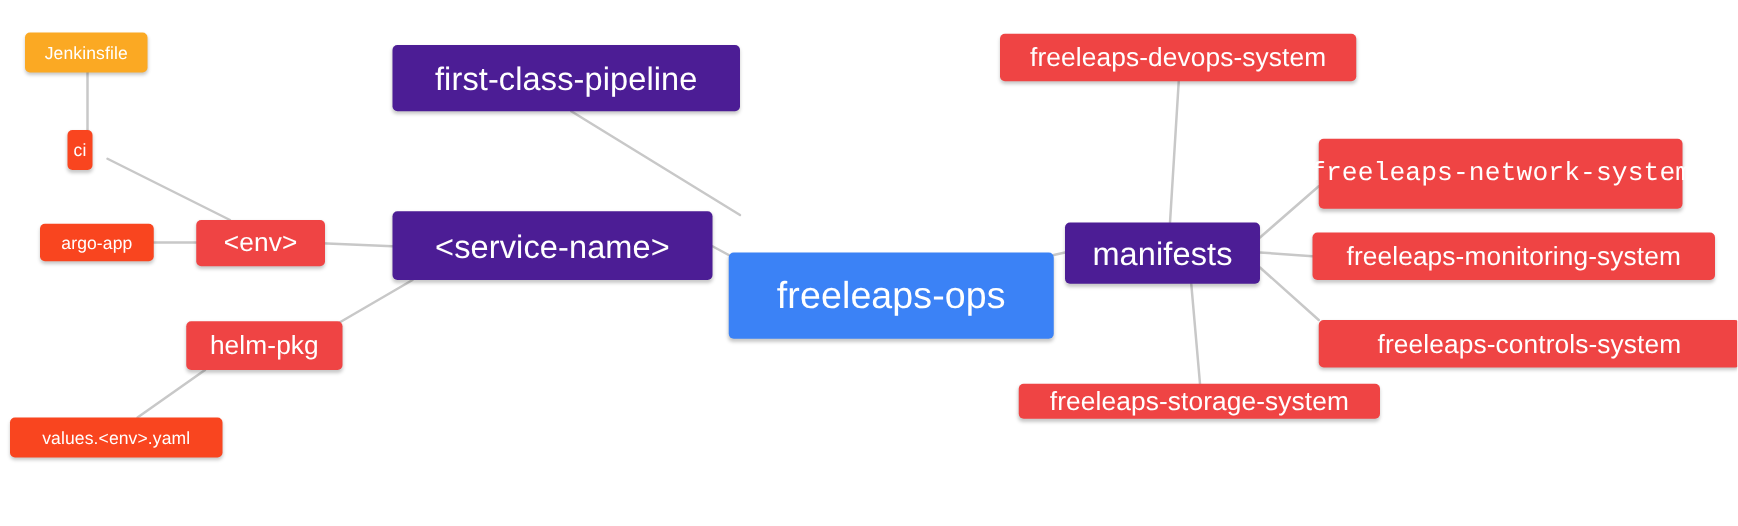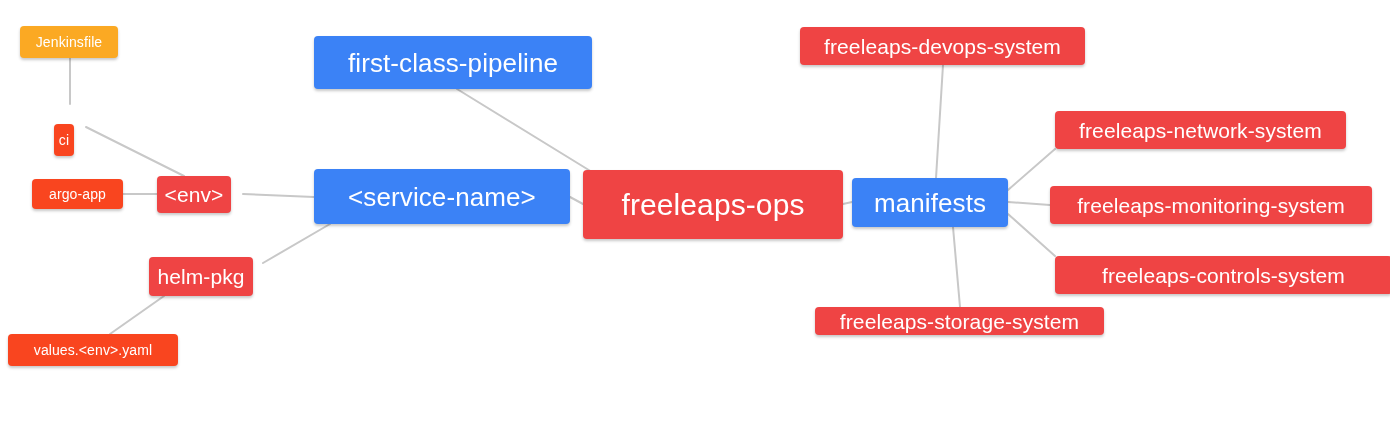--- a/index.html
+++ b/index.html
@@ -39,22 +39,22 @@
     justify-content: center;
     color: #ffffff;
     border-radius: 4px;
     box-shadow: 0 2px 3px rgba(0,0,0,0.22);
     white-space: nowrap;
     letter-spacing: 0.1px;
     line-height: 1;
     padding: 0 10px;
     user-select: none;
   }
-  .lvl-root   { background: #ef4444; font-size: 31px; }
-  .lvl-blue   { background: #3b82f6; }
+  .lvl-root   { background: #3b82f6; font-size: 31px; margin-top: 32px; }
+  .lvl-blue   { background: #4c1d95; }
   .lvl-green  { background: #ef4444; }
   .lvl-orange { background: #fba923; }
   .lvl-red    { background: #f9451f; }
 
   .sz-xl  { font-size: 30px; }
   .sz-lg  { font-size: 26px; }
   .sz-md  { font-size: 21px; }
   .sz-sm  { font-size: 14px; }
   .sz-xs  { font-size: 14px; }
 </style>
@@ -76,25 +76,25 @@
       <line x1="1008" y1="190" x2="1055" y2="149" stroke="#c8c8c8"></line>
       <line x1="1008" y1="202" x2="1050" y2="205" stroke="#c8c8c8"></line>
       <line x1="1008" y1="214" x2="1055" y2="256" stroke="#c8c8c8"></line>
       <line x1="953" y1="227" x2="960" y2="307" stroke="#c8c8c8"></line>
     </svg>
   <div id="nodes">
       <div class="node lvl-root sz-xl" style="left: 583px; top: 170px; width: 260px; height: 69px;">freeleaps-ops</div>
       <div class="node lvl-blue sz-lg" style="left: 314px; top: 169px; width: 256px; height: 55px;">&lt;service-name&gt;</div>
       <div class="node lvl-blue sz-lg" style="left: 314px; top: 36px; width: 278px; height: 53px;">first-class-pipeline</div>
       <div class="node lvl-blue sz-lg" style="left: 852px; top: 178px; width: 156px; height: 49px;">manifests</div>
-      <div class="node lvl-green sz-md" style="left: 157px; top: 176px; width: 74px; height: 37px;">&lt;env&gt;</div>
-      <div class="node lvl-green sz-md" style="left: 149px; top: 257px; width: 104px; height: 39px;">helm-pkg</div>
-      <div class="node lvl-red sz-xs" style="left: 54px; top: 104px; width: 17px; height: 32px; margin-top: 20px;">ci</div>
+      <div class="node lvl-green sz-md" style="left: 157px; top: 176px; width: 103px; height: 37px;">&lt;env&gt;</div>
+      <div class="node lvl-green sz-md" style="left: 149px; top: 257px; width: 125px; height: 39px;">helm-pkg</div>
+      <div class="node lvl-red sz-xs" style="left: 54px; top: 104px; width: 17px; height: 32px;">ci</div>
       <div class="node lvl-orange sz-xs" style="left: 20px; top: 26px; width: 98px; height: 32px;">Jenkinsfile</div>
       <div class="node lvl-red sz-sm" style="left: 32px; top: 179px; width: 91px; height: 30px;">argo-app</div>
       <div class="node lvl-red sz-sm" style="left: 8px; top: 334px; width: 170px; height: 32px;">values.&lt;env&gt;.yaml</div>
       <div class="node lvl-green sz-md" style="left: 800px; top: 27px; width: 285px; height: 38px;">freeleaps-devops-system</div>
-      <div class="node lvl-green sz-md" style="left: 1055px; top: 111px; width: 291px; height: 38px;">freeleaps-network-system</div>
+      <div class="node lvl-green sz-md" style="left: 1055px; top: 111px; width: 291px; height: 56px; font-family: Liberation Mono, monospace;">freeleaps-network-system</div>
       <div class="node lvl-green sz-md" style="left: 1050px; top: 186px; width: 322px; height: 38px;">freeleaps-monitoring-system</div>
       <div class="node lvl-green sz-md" style="left: 1055px; top: 256px; width: 337px; height: 38px;">freeleaps-controls-system</div>
       <div class="node lvl-green sz-md" style="left: 815px; top: 307px; width: 289px; height: 28px;">freeleaps-storage-system</div>
     </div>
 </div>
 
 </body></html>

